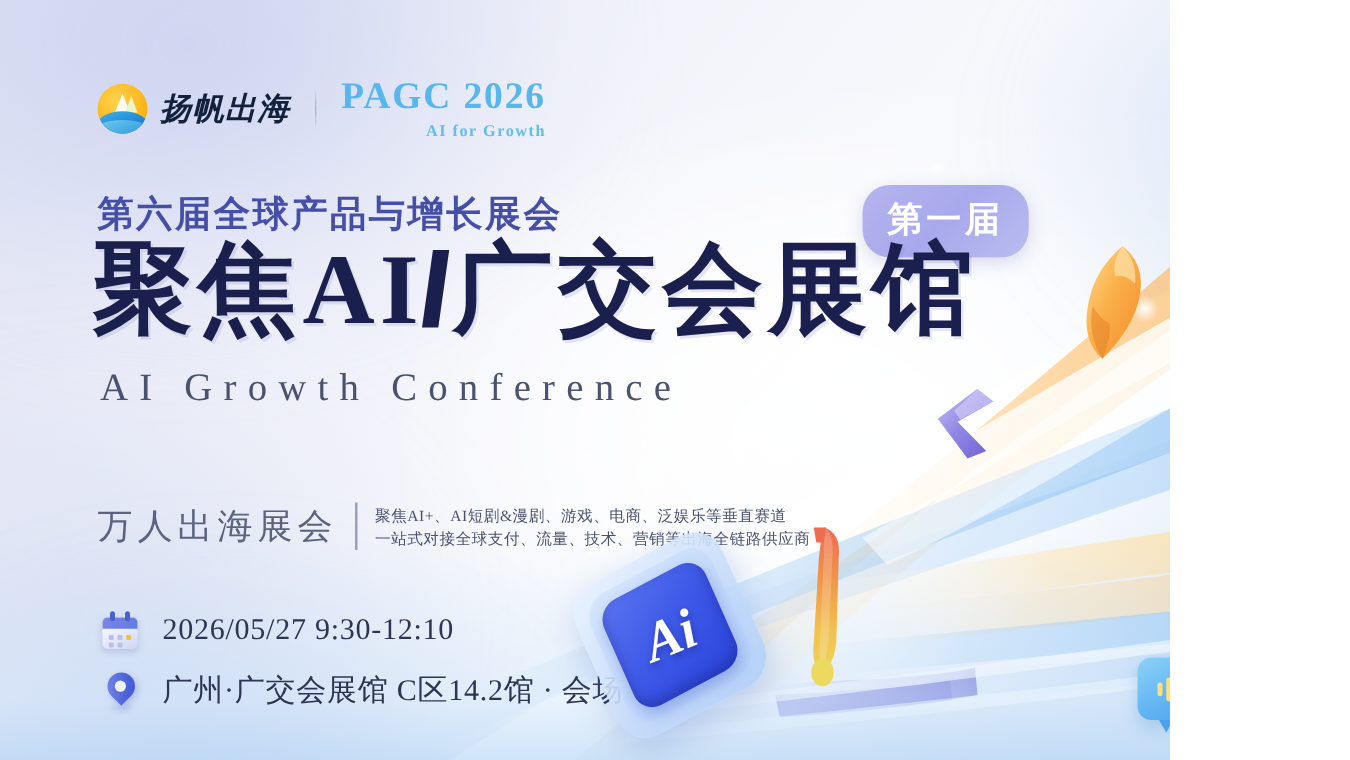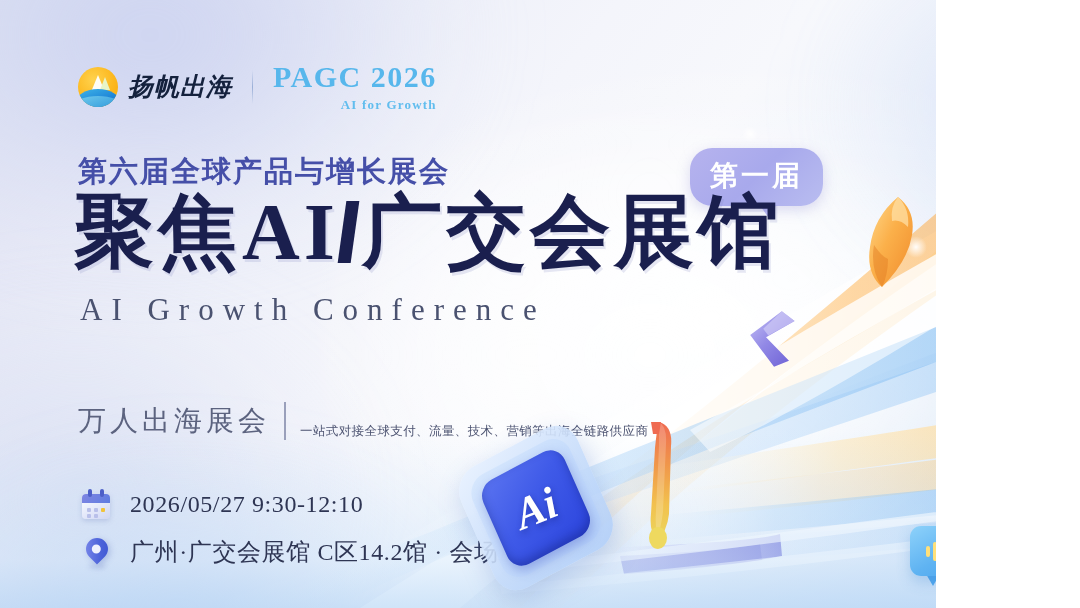--- a/index.html
+++ b/index.html
@@ -572,20 +572,21 @@
     <span>聚焦AI</span><span class="bar"></span><span>广交会展馆</span>
   </div>
 
   <div class="title-en">AI Growth Conference</div>
 
 
   <div class="tagline">
     <div class="tagline-main">万人出海展会</div>
     <div class="tagline-rule"></div>
     <div class="tagline-lines">
+      <div>聚焦AI+、AI短剧&amp;漫剧、游戏、电商、泛娱乐等垂直赛道</div>
       <div>一站式对接全球支付、流量、技术、营销等出海全链路供应商</div>
     </div>
   </div>
 
   <div class="meta">
     <div class="meta-row">
       <div class="ic">
         <div class="cal-body"></div>
         <div class="cal-top"></div>
         <div class="cal-ring1"></div>

